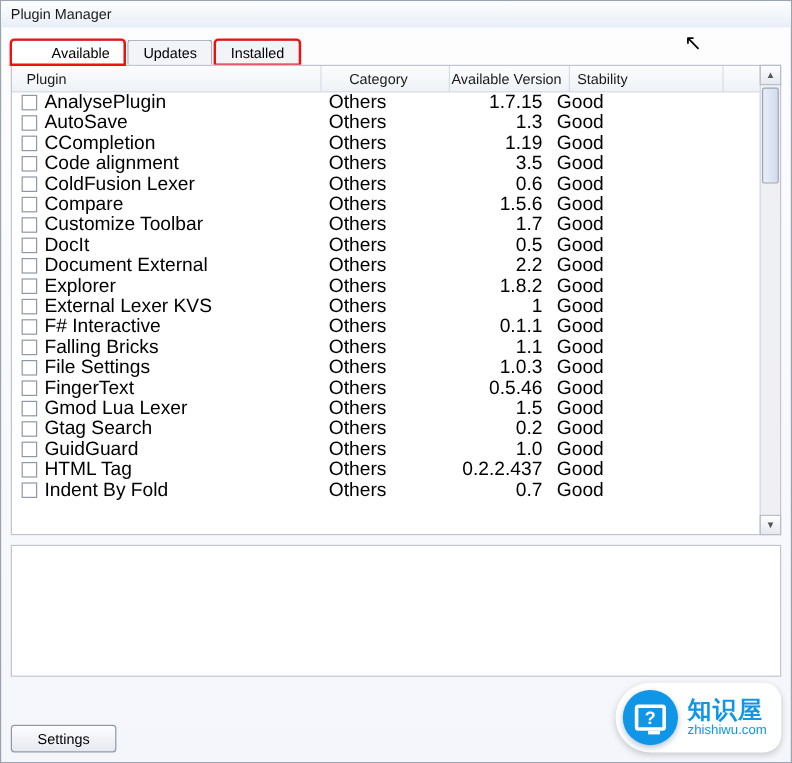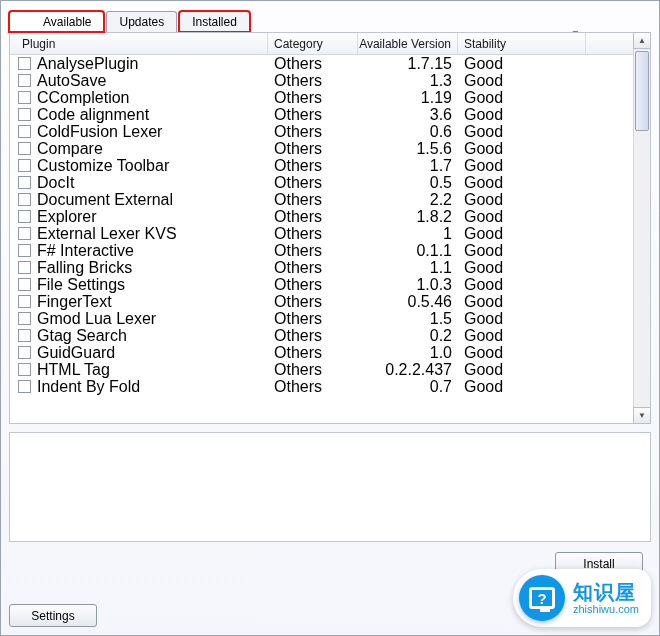--- a/index.html
+++ b/index.html
@@ -61,21 +61,21 @@
   }
   .list-header div {
     border-right: 1px solid #d8dde5;
     height: 100%;
     display: flex; align-items: center;
     padding: 0 6px;
     color: #1a1a1a;
     white-space: nowrap;
   }
   .col-plugin   { width: 258px; padding-left: 12px !important; }
-  .col-category { width: 90px; }
+  .col-category { width: 90px; margin-left: 17px; }
   .col-version  { width: 100px; justify-content: flex-end; }
   .col-stability{ width: 128px; }
   .list-body {
     overflow: hidden;
     height: calc(100% - 22px);
     position: relative;
   }
   .list-row {
     display: flex;
     height: 17px;
@@ -185,20 +185,23 @@
     position:absolute; top:24px; right:74px;
     font-size:18px; color:#000;
     pointer-events:none;
   }
 </style>
 </head>
 <body>
 
 <div class="window">
 
+  <div class="titlebar">
+    <span>Plugin Manager</span>
+  </div>
 
   <span class="cursor-arrow">↖</span>
 
   <div class="tabbar">
     <div class="tab active red-box">Available</div>
     <div class="tab">Updates</div>
     <div class="tab red-box">Installed</div>
   </div>
 
   <div class="content-pane">
@@ -236,21 +239,21 @@
             <div class="cell-cat">Others</div>
             <div class="cell-ver">1.19</div>
             <div class="cell-stab">Good</div>
           </div>
           <div class="list-row">
             <div class="cb-cell">
               <span class="chk"></span>
               <span>Code alignment</span>
             </div>
             <div class="cell-cat">Others</div>
-            <div class="cell-ver">3.6</div>
+            <div class="cell-ver">3.5</div>
             <div class="cell-stab">Good</div>
           </div>
           <div class="list-row">
             <div class="cb-cell">
               <span class="chk"></span>
               <span>ColdFusion Lexer</span>
             </div>
             <div class="cell-cat">Others</div>
             <div class="cell-ver">0.6</div>
             <div class="cell-stab">Good</div>

